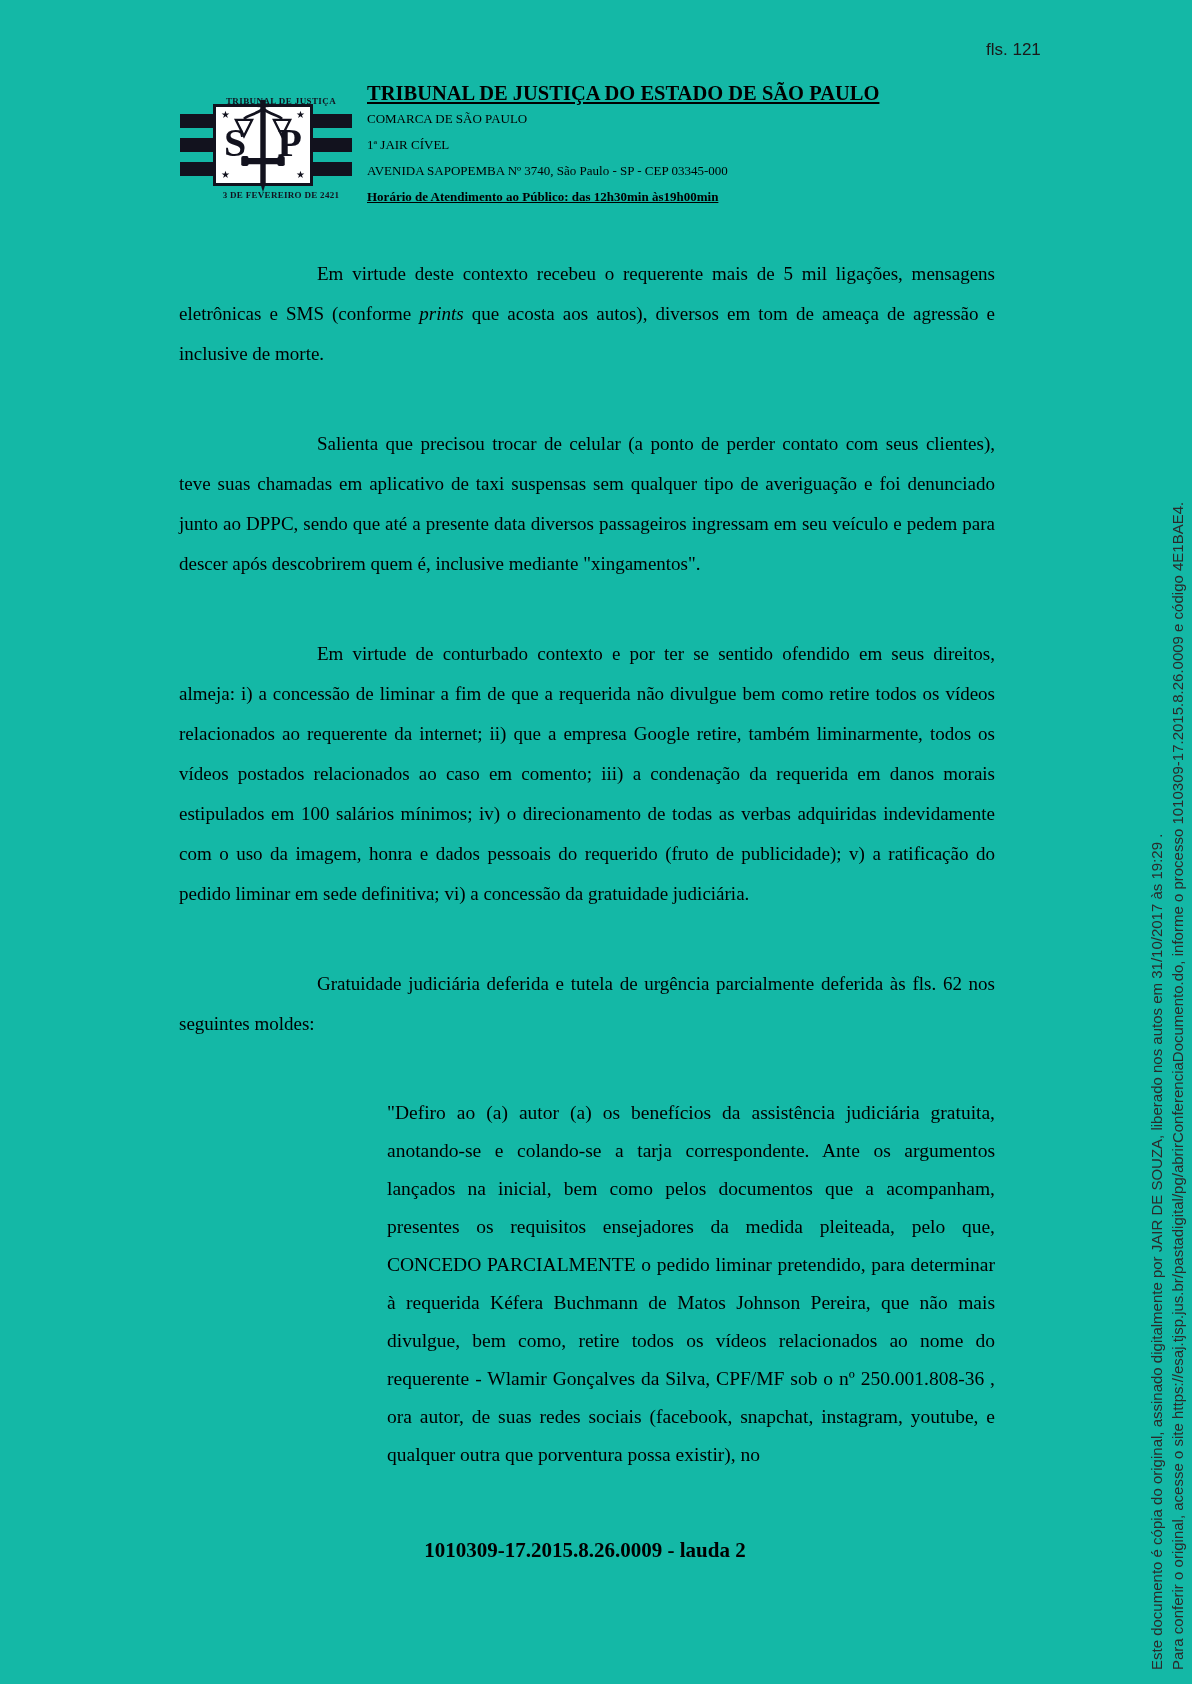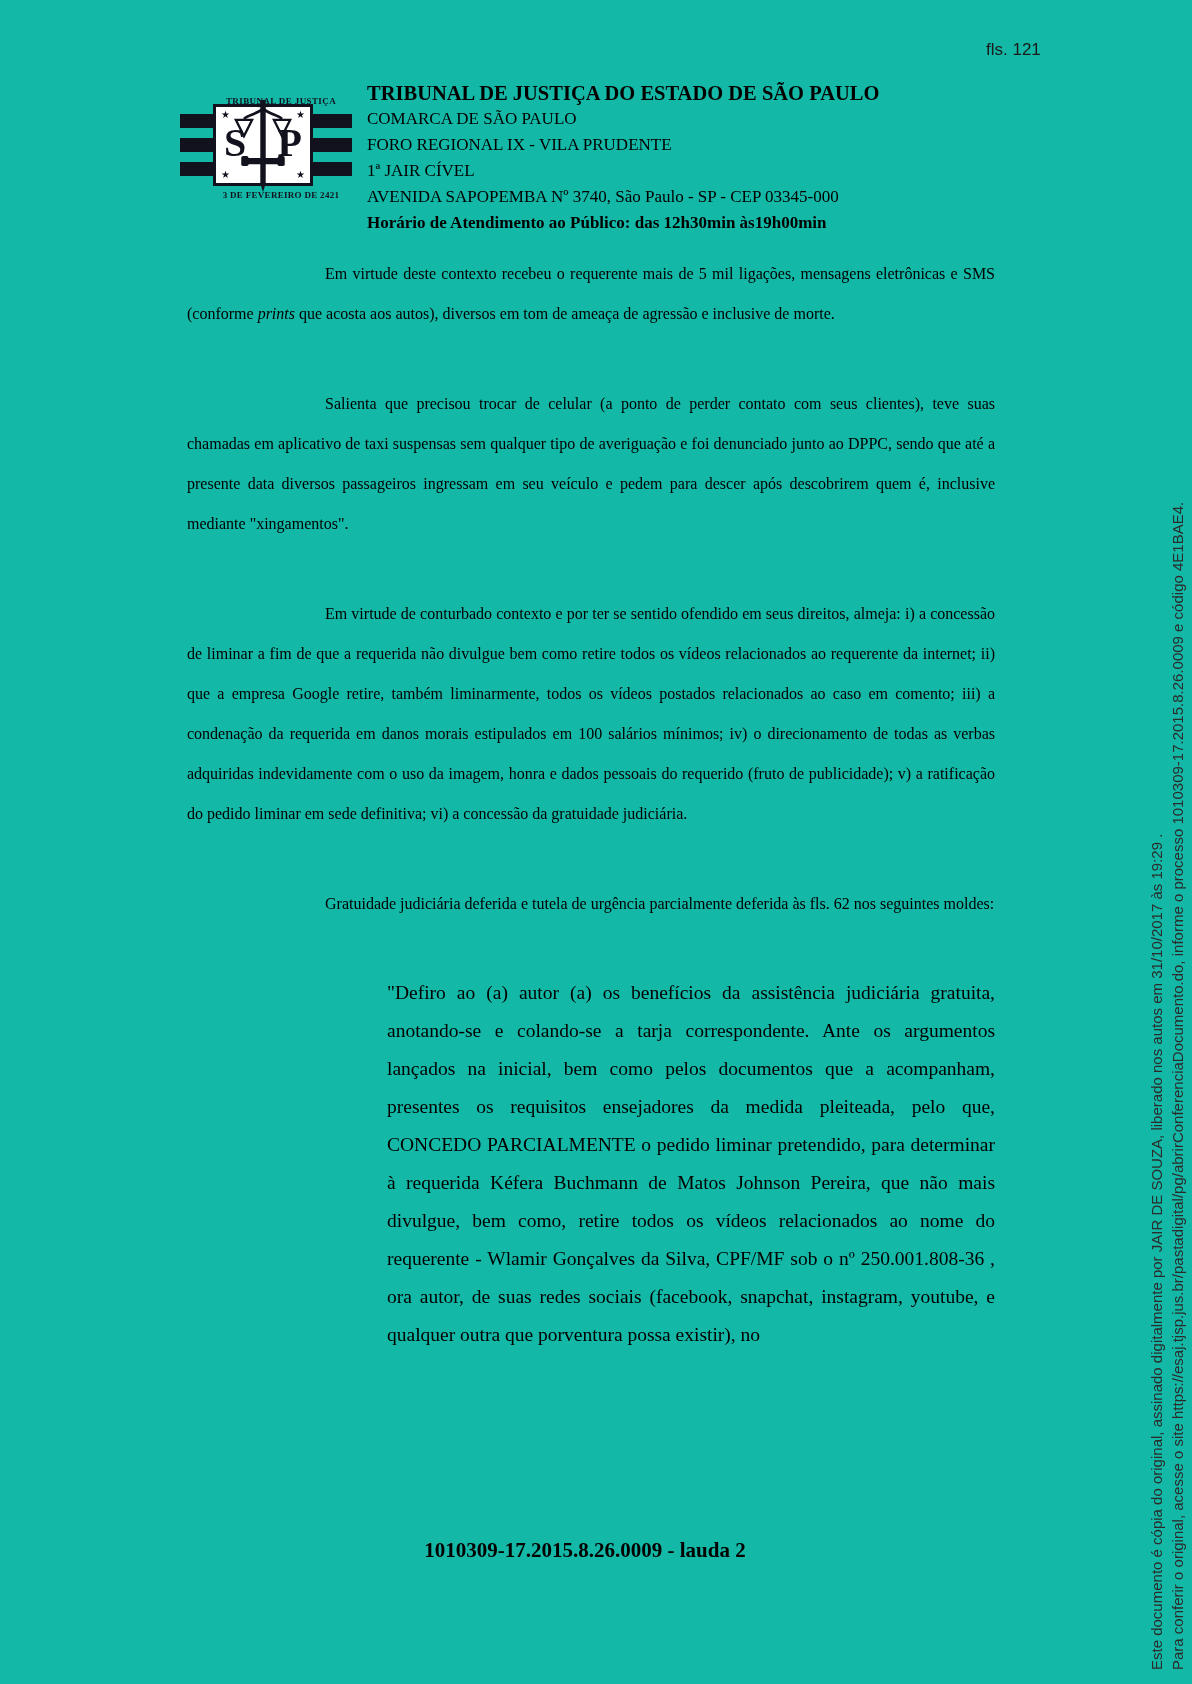--- a/index.html
+++ b/index.html
@@ -38,28 +38,28 @@
   .star.tl { left:5px; top:3px; } .star.tr { right:5px; top:3px; }
   .star.bl { left:5px; bottom:3px; } .star.br { right:5px; bottom:3px; }
   .scales-svg { position:absolute; left:50%; top:-10px; transform:translateX(-50%); z-index:2; }
   .logo-sub {
     position:absolute; top:114px; left:30px; width:142px; text-align:center;
     font-size:9px; font-weight:bold; letter-spacing:0.3px; color:#12121e;
   }
 
   
   .header-text { position:absolute; left:367px; top:80px; width:640px; }
-  .h-line { font-size:17px; line-height:26px; white-space:nowrap; }
-  .h-line.b { font-weight:bold; }
+  .h-line { font-size:13px; line-height:26px; white-space:nowrap; }
+  .h-line.b { font-weight:bold;text-decoration:underline; }
   .h-line.title { font-size:20.5px; }
 
   
   .doc-body { position:absolute; left:175px; top:254px; width:820px; }
   .para {
-    margin:0 0 50px 12px; font-size:16px; line-height:40px;
+    margin:0 0 50px 4px; font-size:19px; line-height:40px;
     text-align:justify; text-indent:138px;
   }
   .para.single { text-align:left; }
   .quote {
     margin:0 0 0 212px; font-size:19.5px; line-height:38px; text-align:justify;
   }
   .italic { font-style:italic; }
 
   
   .footer-case {
@@ -107,21 +107,20 @@
           <rect x="48" y="62" width="8" height="11" rx="2" fill="#12121e"></rect>
         </svg>
       </div>
     </div>
     <div class="logo-sub">3 DE FEVEREIRO DE 2421</div>
   </div>
 
   <div class="header-text">
     <div class="h-line b title">TRIBUNAL DE JUSTIÇA DO ESTADO DE SÃO PAULO</div>
     <div class="h-line">COMARCA DE SÃO PAULO</div>
-    <div class="h-line">FORO REGIONAL IX - VILA PRUDENTE</div>
     <div class="h-line">1ª JAIR CÍVEL</div>
     <div class="h-line">AVENIDA SAPOPEMBA Nº 3740, São Paulo - SP - CEP 03345-000</div>
     <div class="h-line b">Horário de Atendimento ao Público: das 12h30min às19h00min</div>
   </div>
 
   <div class="doc-body">
     <p class="para"><span>Em virtude deste contexto recebeu o requerente mais de 5 mil ligações, mensagens eletrônicas e SMS (conforme </span><span class="italic">prints</span><span> que acosta aos autos), diversos em tom de ameaça de agressão e inclusive de morte.</span></p>
 
     <p class="para">Salienta que precisou trocar de celular (a ponto de perder contato com seus clientes), teve suas chamadas em aplicativo de taxi suspensas sem qualquer tipo de averiguação e foi denunciado junto ao DPPC, sendo que até a presente data diversos passageiros ingressam em seu veículo e pedem para descer após descobrirem quem é, inclusive mediante "xingamentos".</p>
 

